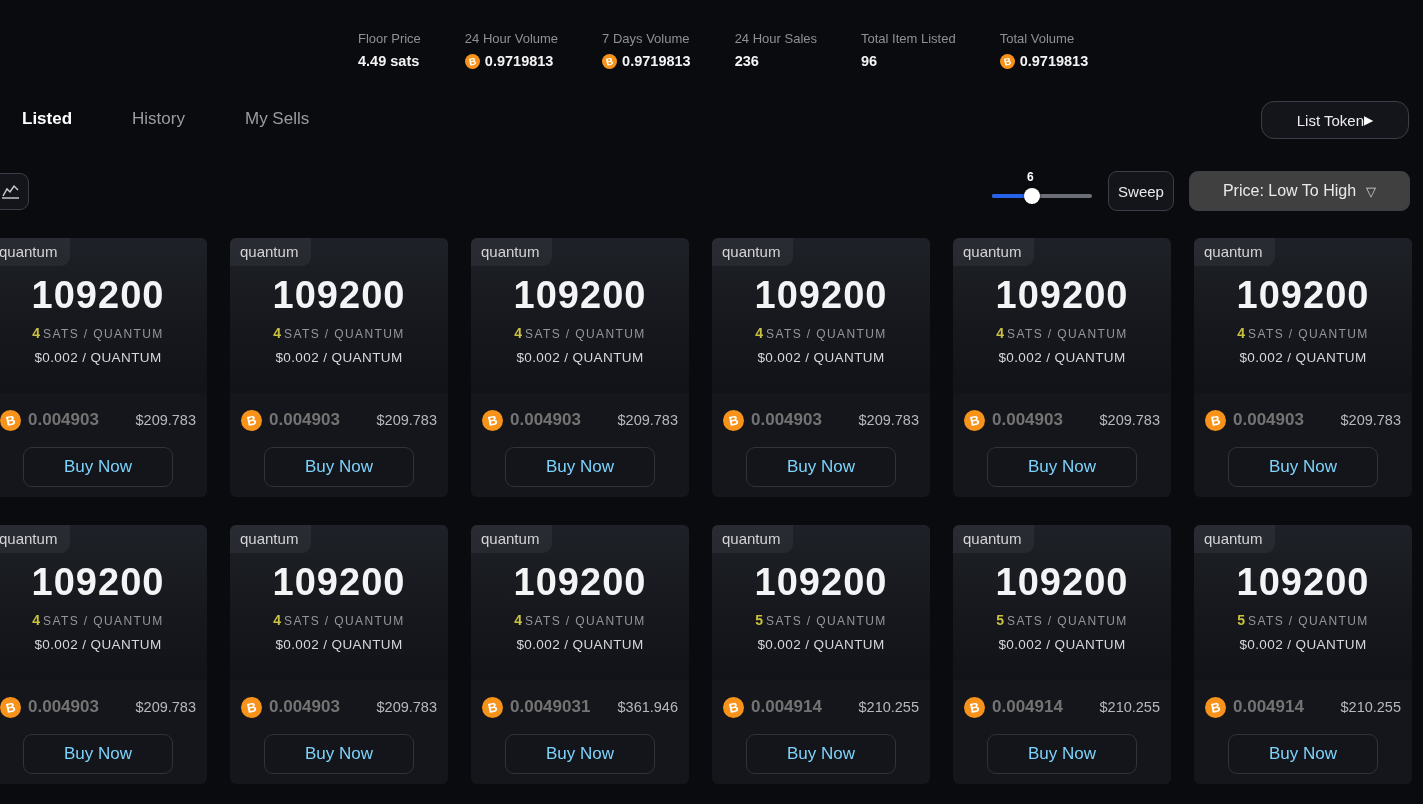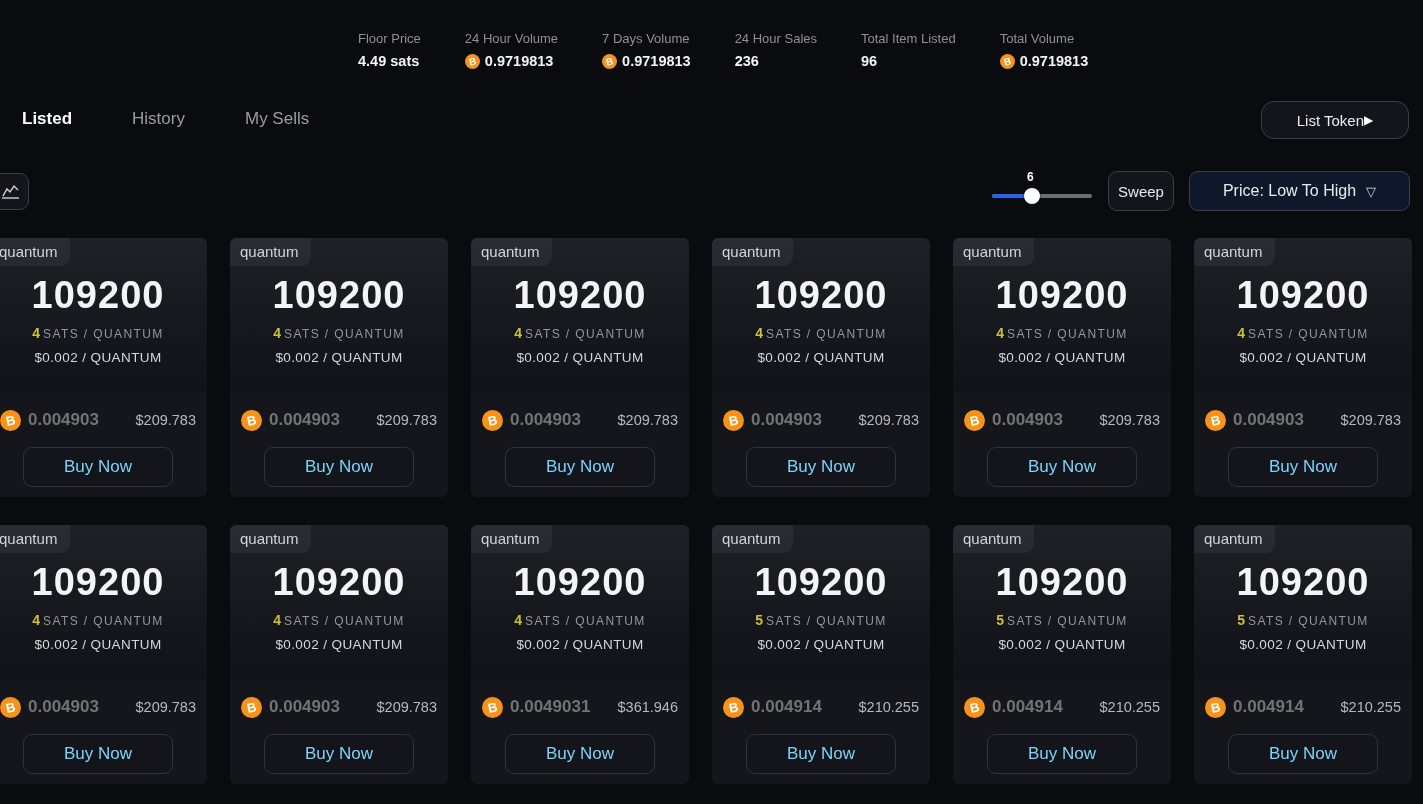--- a/index.html
+++ b/index.html
@@ -49,21 +49,21 @@
   .slider-track { position:absolute; left:0; top:24px; width:100px; height:4px; border-radius:2px; background:#6b6e74; cursor:pointer; }
   .slider-fill { height:100%; border-radius:2px; background:#2563eb; }
   .slider-thumb { position:absolute; top:18px; width:16px; height:16px; border-radius:50%; background:#ffffff; box-shadow:0 1px 3px rgba(0,0,0,.6); cursor:grab; }
   .sweep-btn {
     position:absolute; left:1108px; top:171px; width:66px; height:40px;
     background:#13151a; border:1px solid #3a3e46; border-radius:9px;
     color:#e9e9eb; font-size:15px; display:flex; align-items:center; justify-content:center; cursor:pointer;
   }
   .sort-btn {
     position:absolute; left:1189px; top:171px; width:221px; height:40px;
-    background:#0f172a; border:1px solid #3a3e46; border-radius:9px;
+    background:#404040; border:1px solid #3a3e46; border-radius:9px;
     color:#e9e9eb; font-size:16px; display:flex; align-items:center; justify-content:center; gap:10px; cursor:pointer;
   }
   .tri-down { font-size:13px; color:#d8d8db; }
 
   
   .grid {
     position:absolute; left:-11px; top:238px;
     display:grid; grid-template-columns:repeat(6,218px);
     column-gap:23px; row-gap:28px;
   }

